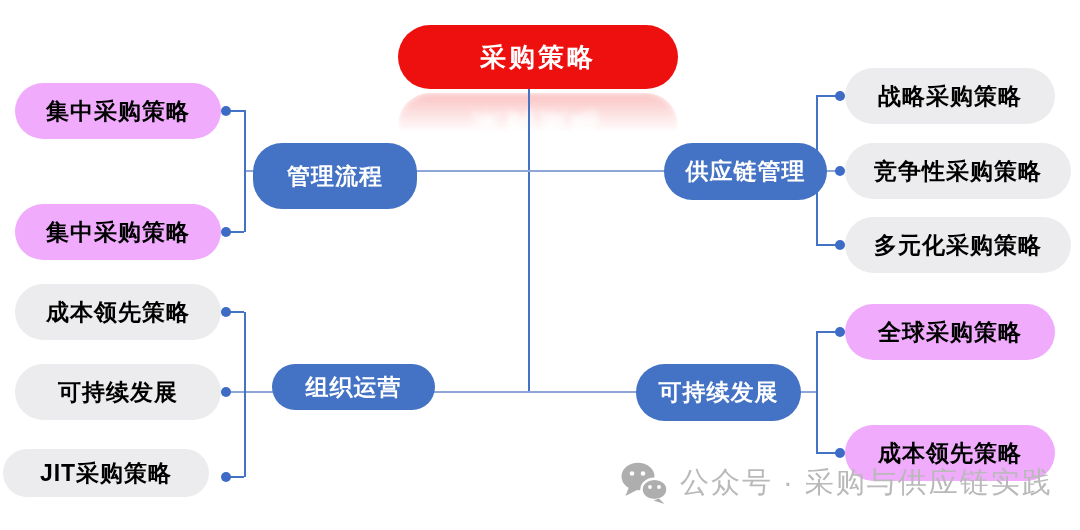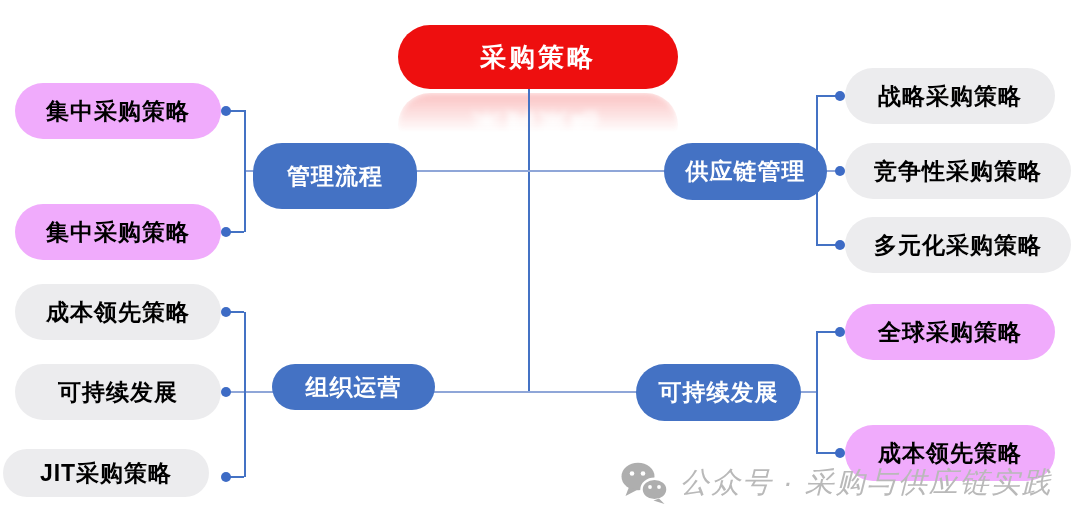--- a/index.html
+++ b/index.html
@@ -39,21 +39,20 @@
   }
   .tone-peach{background:#f0abfc;}
   .tone-gray{background:#ececee;}
   
   .watermark{
     position:absolute;z-index:4;left:620px;top:461px;display:flex;align-items:center;gap:10px;
   }
   .watermark-text{
     color:#b9b9b9;font-size:29px;letter-spacing:2px;white-space:nowrap;
     font-family:"Liberation Sans","DejaVu Sans",sans-serif;
-    font-style:italic;
   }
 </style>
 </head>
 <body>
 
 <div id="stage">
 
   <div class="v-line" style="left:528px;top:88px;height:305px;"></div>
 
   <div class="h-line" style="left:244px;top:170px;width:596px;"></div>

